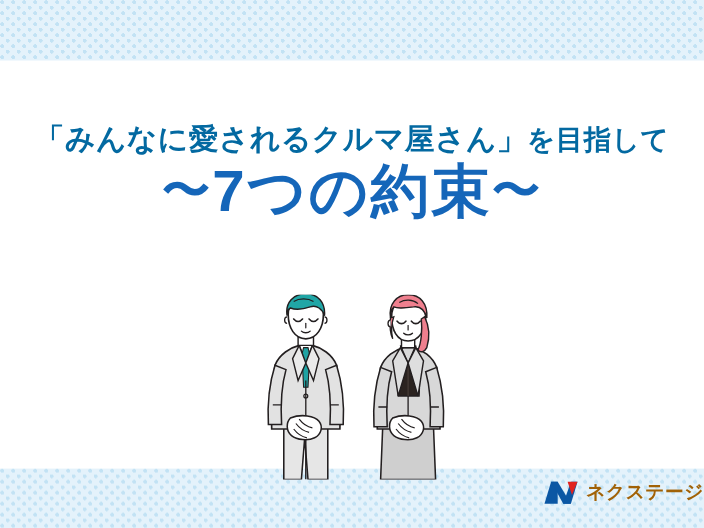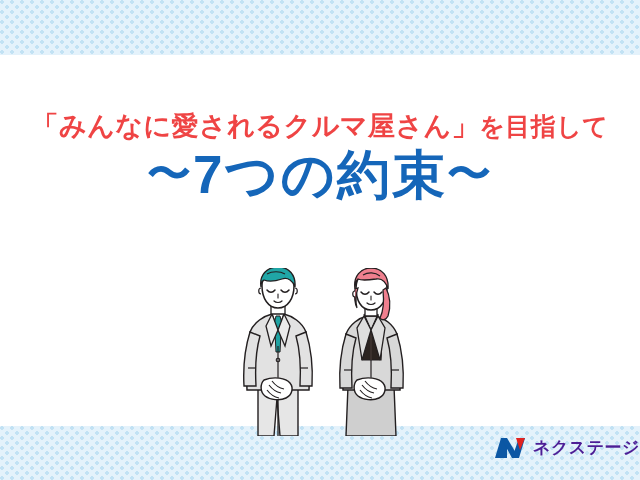--- a/index.html
+++ b/index.html
@@ -43,21 +43,21 @@
   #text-block {
     position: absolute;
     left: 0;
     top: 110px;
     width: 640px;
     text-align: center;
   }
   #headline {
     font-size: 25px;
     font-weight: bold;
-    color: #ef4444;
+    color: #0369a1;
     letter-spacing: 0.5px;
     line-height: 1.2;
     white-space: nowrap;
   }
   #headline .quoted {
     font-size: 27px;
   }
   #title {
     margin-top: 4px;
     font-size: 53px;
@@ -88,21 +88,21 @@
     left: 494px;
     top: 436px;
     display: flex;
     align-items: center;
     gap: 7px;
   }
   #logo-mark { display: block; }
   #logo-text {
     font-size: 17px;
     font-weight: bold;
-    color: #4c1d95;
+    color: #a16207;
     letter-spacing: 0.5px;
     white-space: nowrap;
   }
 </style>
 </head>
 <body>
 
 <div id="banner">
 
   <div class="dot-band" id="band-top"></div>

